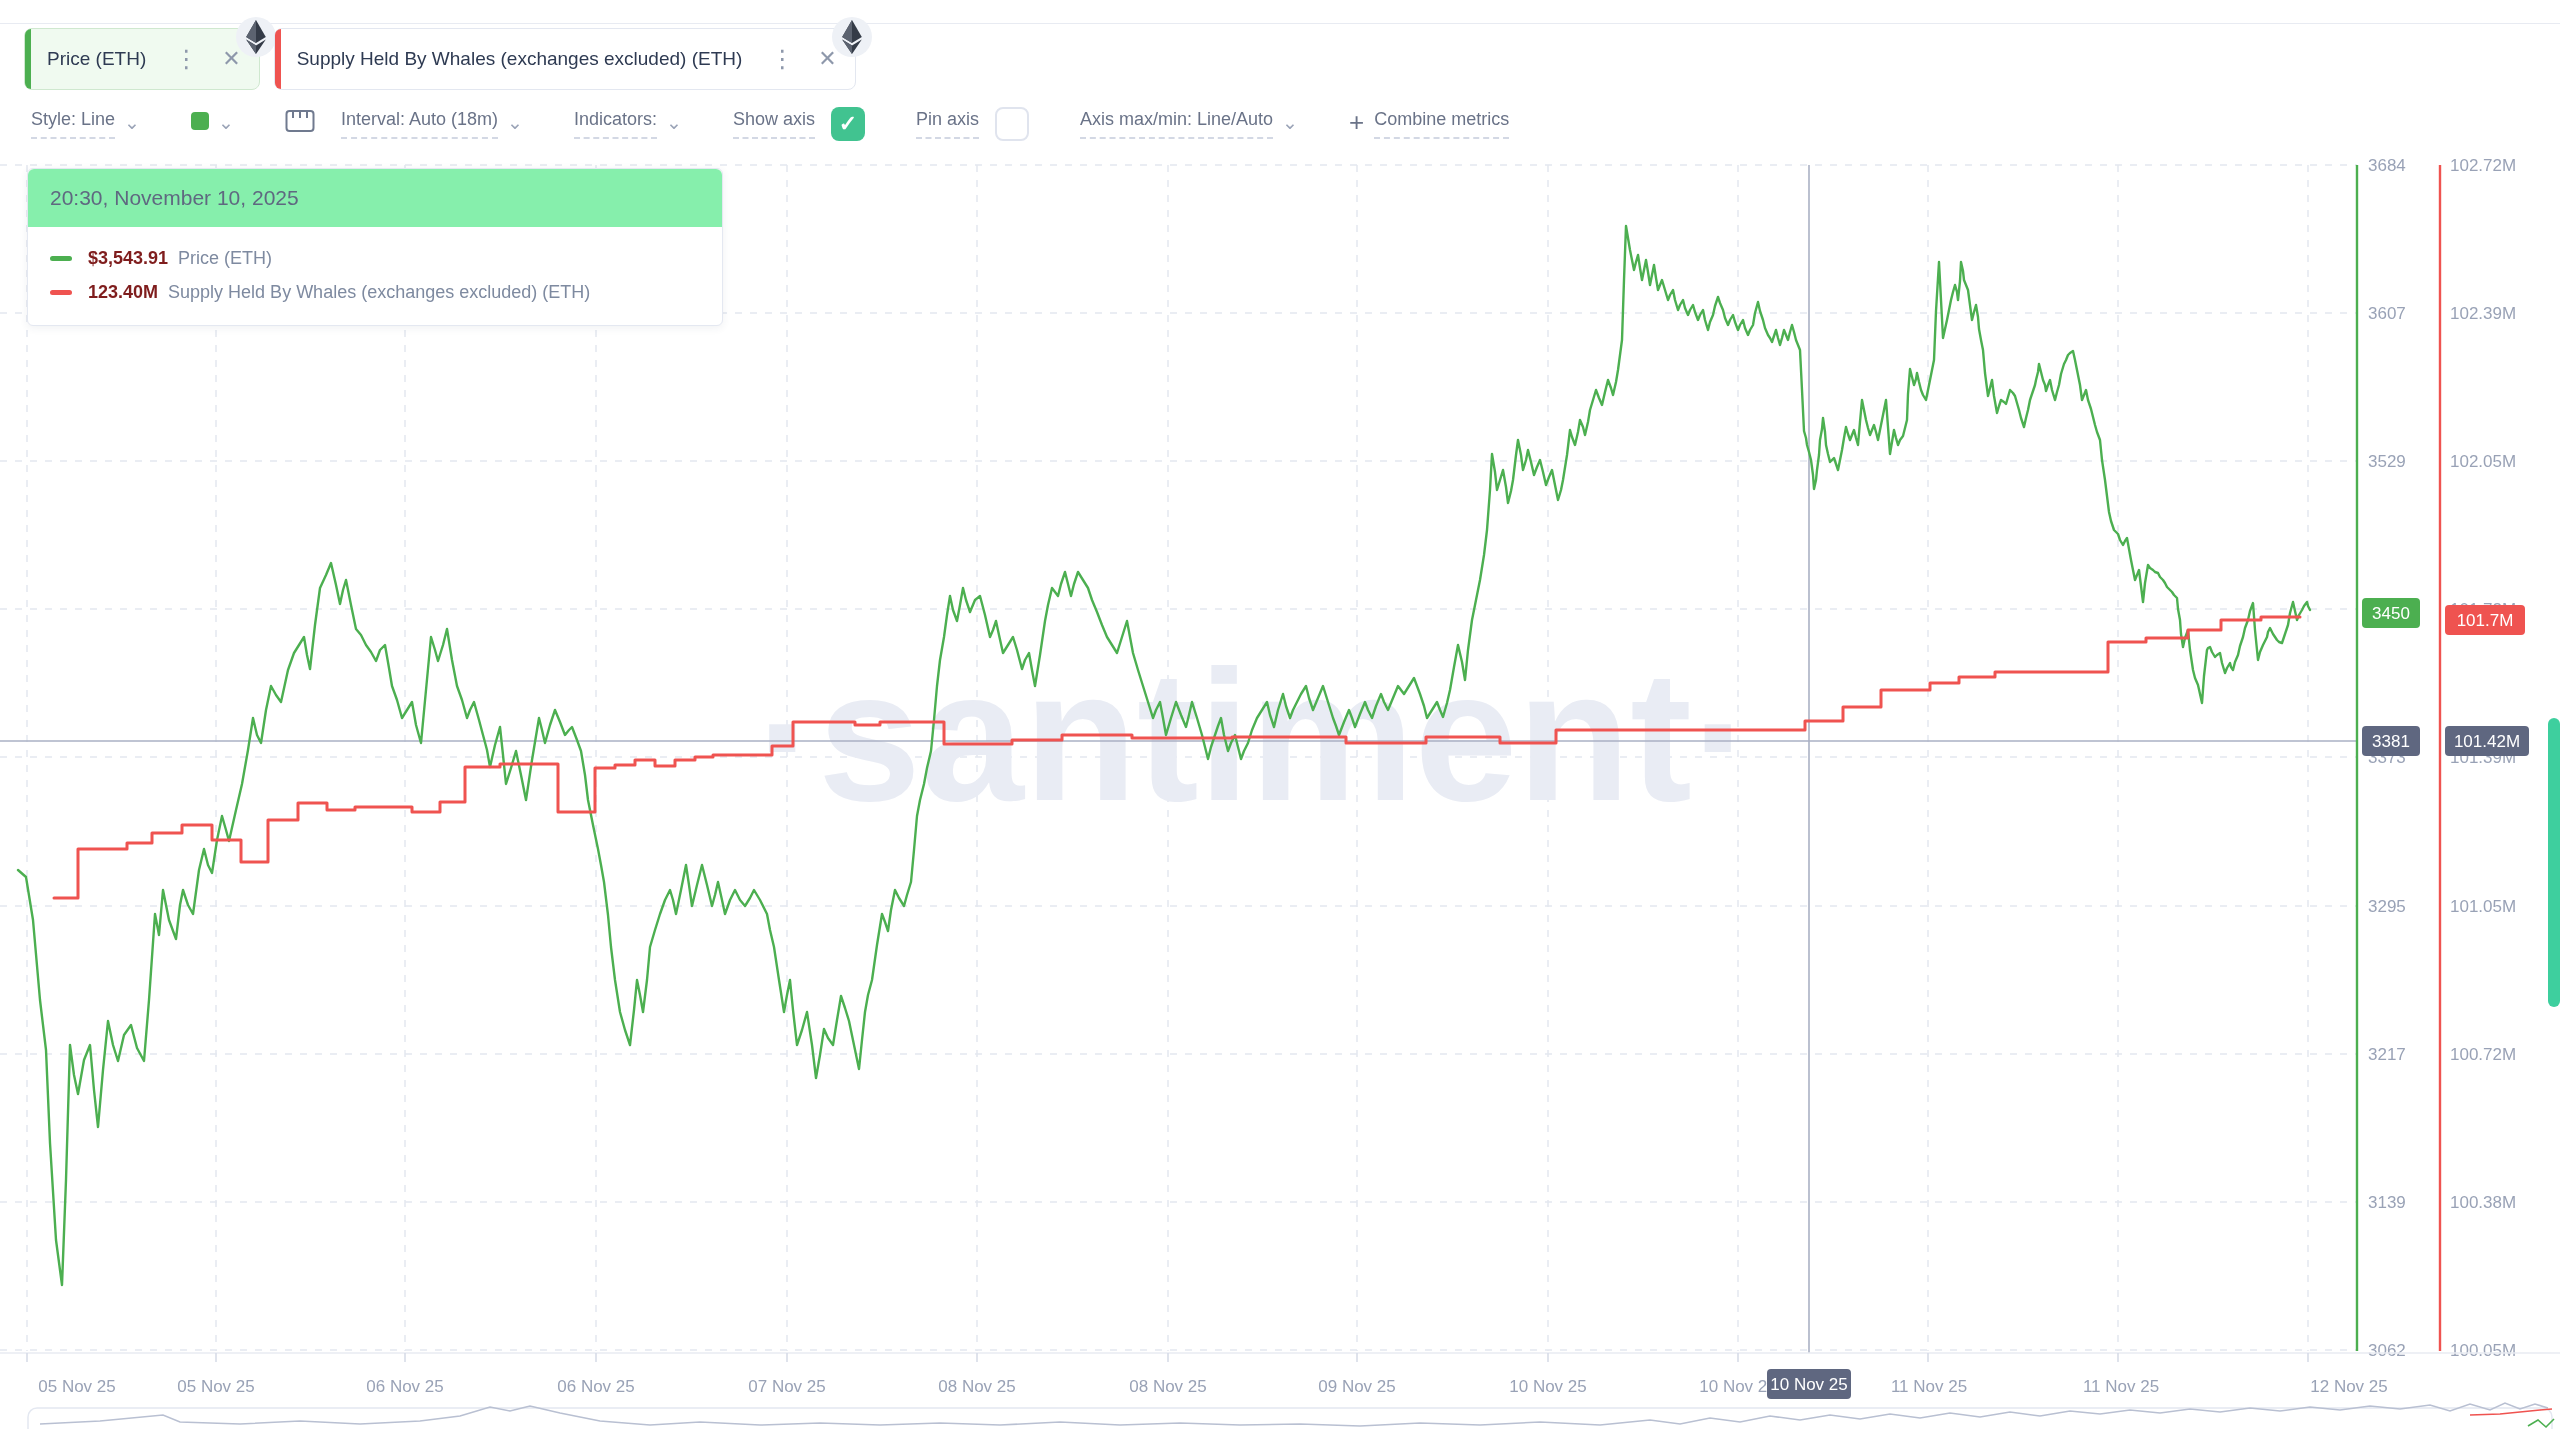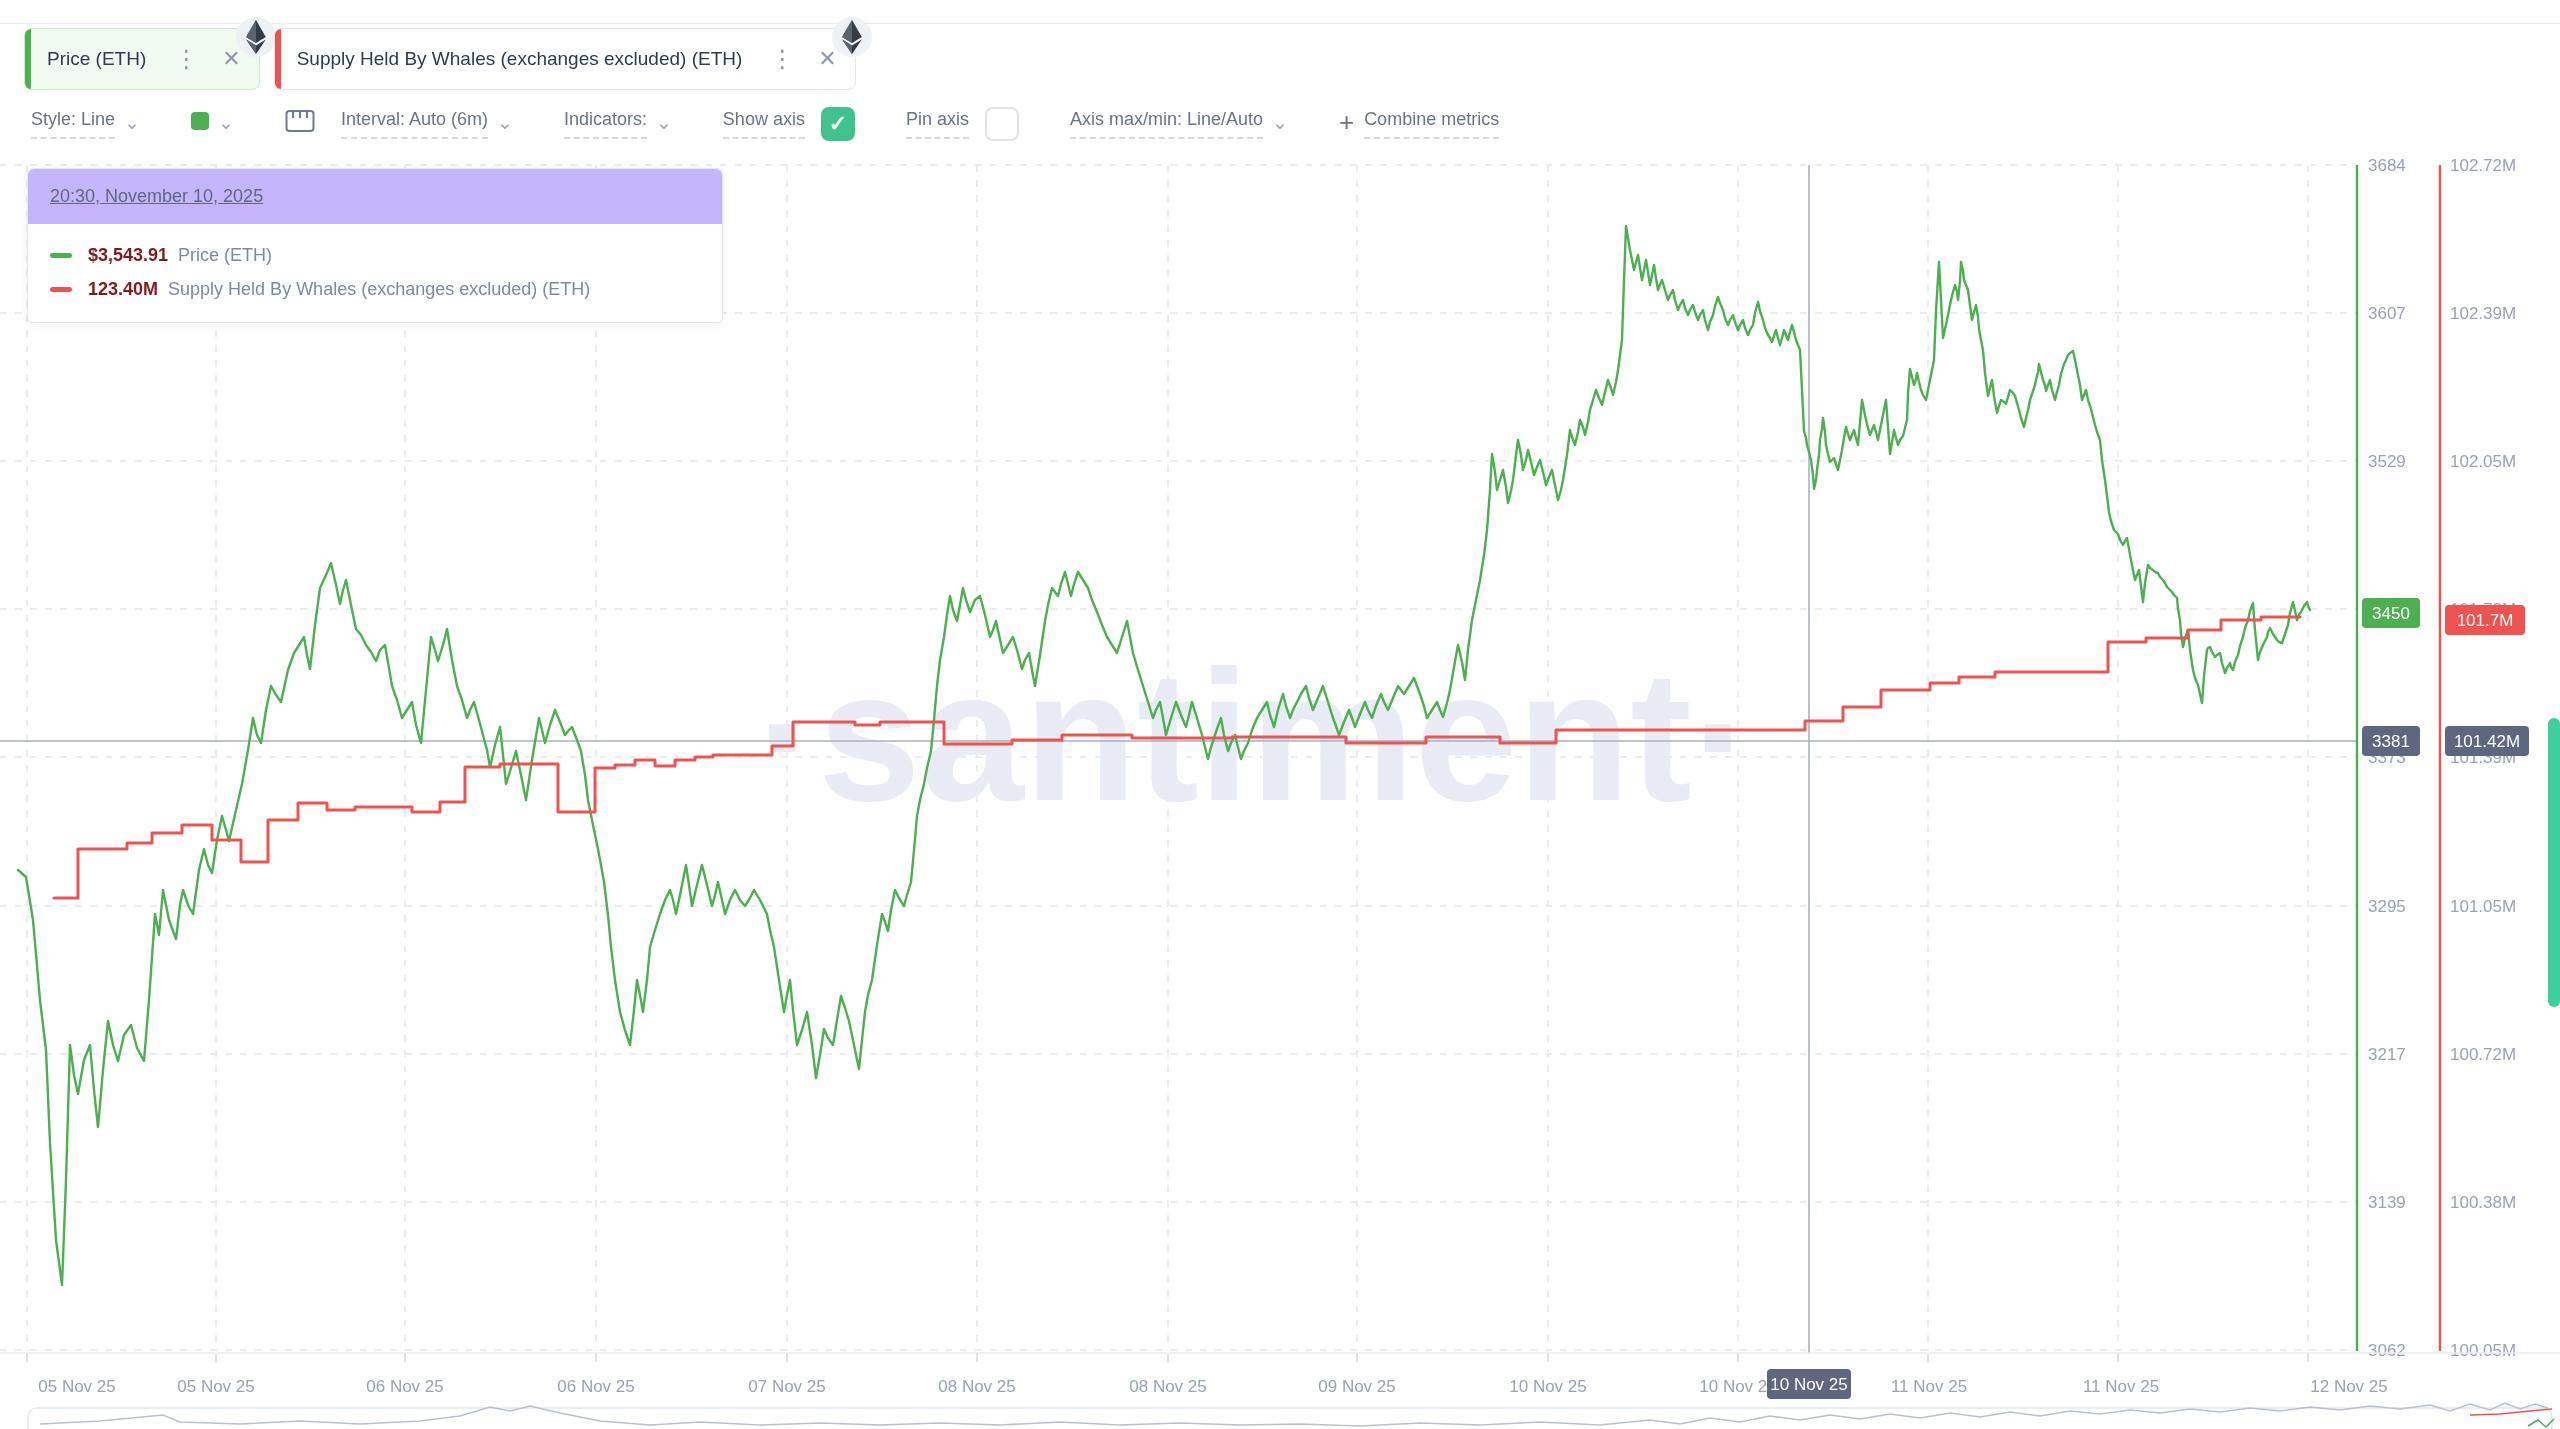--- a/index.html
+++ b/index.html
@@ -24,21 +24,21 @@
   .swatch{width:18px;height:18px;border-radius:4px;margin-bottom:6px;}
   .checkbox{width:34px;height:34px;border-radius:8px;margin-left:16px;box-sizing:border-box;
             display:flex;align-items:center;justify-content:center;cursor:pointer;}
   .checkbox.checked{color:#fff;font-size:22px;font-weight:bold;}
   .checkbox.unchecked{background:#fff;border:2px solid #e0e4ee;}
   .plus{font-size:26px;color:#6a7388;margin-right:10px;padding-bottom:4px;}
   .sp{width:44px;}  .spS{width:26px;}
   
   .tooltip{position:absolute;left:27px;top:168px;width:694px;background:#fff;
            border:1px solid #e4e8f1;border-radius:6px;box-shadow:0 2px 8px rgba(40,50,80,.07);z-index:5;}
-  .tt-head{background:#c4b5fd;border-radius:6px 6px 0 0;padding:17px 22px;font-size:18px;color:#5f6880;text-decoration:underline;}
+  .tt-head{background:#86efac;border-radius:6px 6px 0 0;padding:17px 22px;font-size:21px;color:#5f6880;}
   .tt-body{padding:14px 22px 16px 22px;}
   .tt-row{display:flex;align-items:center;height:34px;font-size:18px;}
   .tt-dash{width:22px;height:5px;border-radius:3px;margin-right:16px;flex:none;}
   .tt-val{color:#7f1d1d;font-weight:bold;margin-right:10px;}
   .tt-label{color:#7e8aa0;}
   
   #chart-svg{position:absolute;left:0;top:0;z-index:1;}
   .scroll-thumb{position:absolute;right:0px;width:12px;border-radius:6px;z-index:6;cursor:pointer;}
 </style>
 </head>
@@ -90,21 +90,21 @@
     </div>
     <div class="sp"></div>
     <div class="tb-item">
       <svg width="30" height="26" viewBox="0 0 30 26" style="margin-bottom:6px">
         <rect x="1.5" y="3" width="27" height="20" rx="3" fill="none" stroke="#707a8f" stroke-width="2"></rect>
         <line x1="8" y1="3" x2="8" y2="10" stroke="#707a8f" stroke-width="2"></line>
         <line x1="15" y1="3" x2="15" y2="10" stroke="#707a8f" stroke-width="2"></line>
         <line x1="22" y1="3" x2="22" y2="10" stroke="#707a8f" stroke-width="2"></line>
       </svg>
       <span class="spS"></span>
-      <span class="tb-text">Interval: Auto (6m)</span>
+      <span class="tb-text">Interval: Auto (18m)</span>
       <span class="chev">⌄</span>
     </div>
     <div class="sp"></div>
     <div class="tb-item">
       <span class="tb-text">Indicators:</span>
       <span class="chev">⌄</span>
     </div>
     <div class="sp"></div>
     <div class="tb-item">
       <span class="tb-text">Show axis</span>

